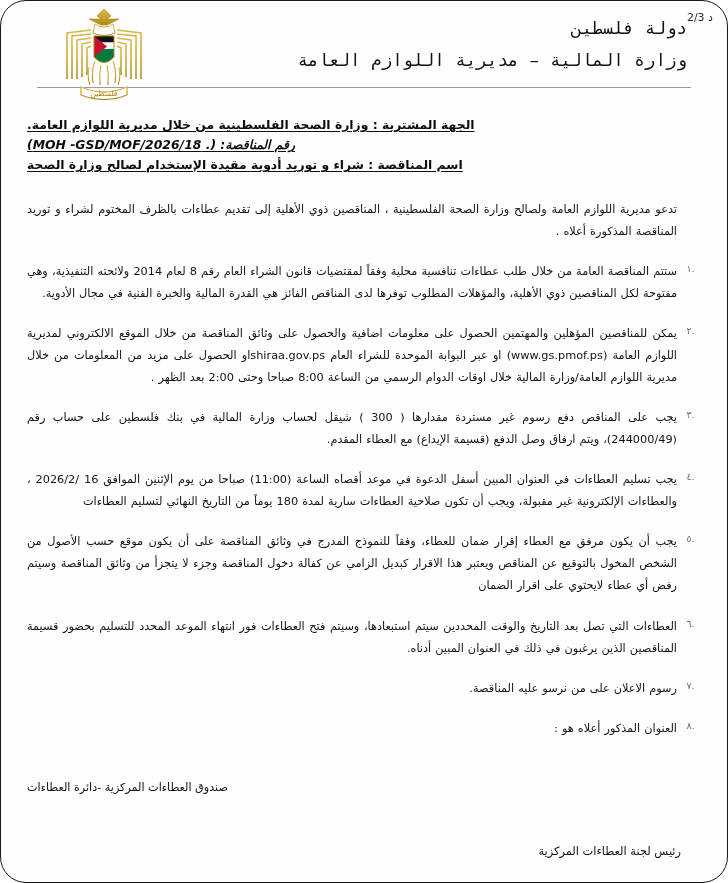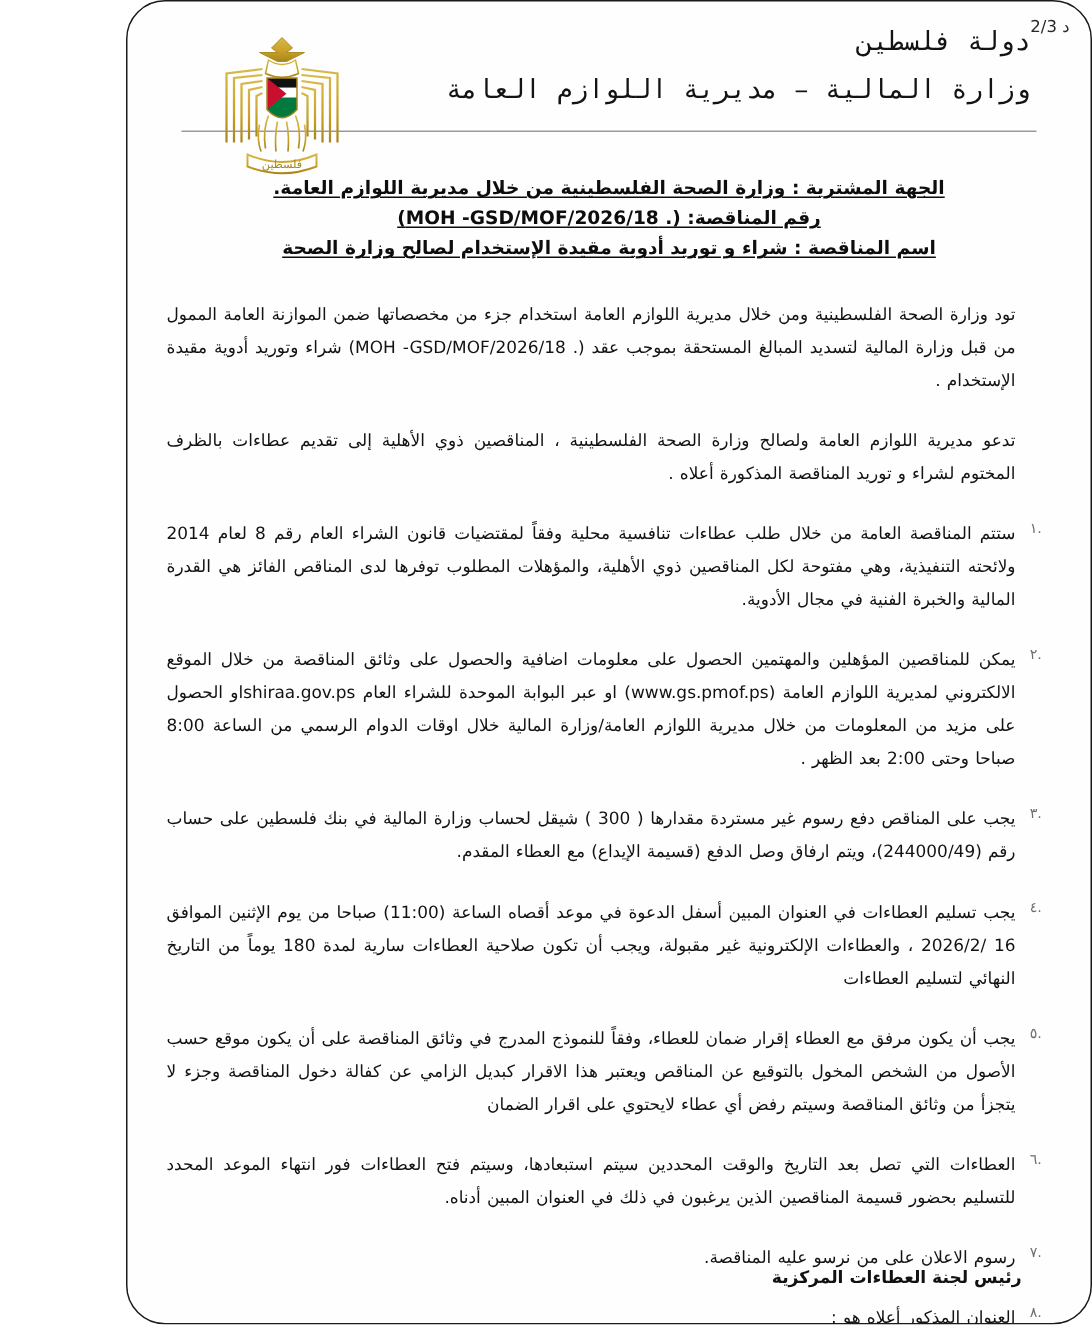--- a/index.html
+++ b/index.html
@@ -10,21 +10,21 @@
   body {
     width: 728px;
     height: 883px;
     overflow: hidden;
     font-family: "DejaVu Sans", "Liberation Sans", sans-serif;
     color: #111;
   }
 
   .page {
     position: relative;
-    width: 644px;
+    width: 728px;
     height: 883px;
     box-sizing: border-box;
     background: #fefefe;
     border: 1.5px solid #1a1a1a;
     border-radius: 26px;
     overflow: hidden;
   }
 
   
   .header {
@@ -47,21 +47,21 @@
     left: 36px;
     right: 36px;
     top: 86px;
     height: 1px;
     background: #9a9a9a;
   }
 
   .emblem {
     position: absolute;
     left: 44px;
-    top: 20px;
+    top: 4px;
     width: 118px;
     height: 102px;
   }
   .emblem svg { display: block; width: 118px; height: 102px; }
 
   .header-titles {
     position: absolute;
     right: 40px;
     top: 12px;
     text-align: right;
@@ -70,32 +70,32 @@
     font-size: 17.5px;
     color: #131313;
     line-height: 1.85;
     white-space: nowrap;
     font-family: Liberation Mono, monospace;
   }
 
   
   .title-block {
     margin: 6px 26px 0 26px;
-    text-align: center;
+    text-align: left;
   }
   .title-block .tb-line {
     font-size: 12.4px;
     font-weight: bold;
     color: #0d0d0d;
     line-height: 1.62;
     text-decoration: underline;
     text-underline-offset: 2px;
     white-space: nowrap;
   }
-  .title-block .tb-line.ltr-mix { direction: rtl; }
+  .title-block .tb-line.ltr-mix { direction: rtl; font-style: italic; }
 
   
   .body {
     margin: 14px 30px 0 26px;
   }
 
   .para {
     display: flex;
     flex-direction: row;
     align-items: flex-start;
@@ -135,21 +135,21 @@
     line-height: 2.05;
     color: #121212;
   }
 
   
   .signature {
     position: absolute;
     right: 46px;
     bottom: 24px;
     font-size: 11.4px;
-    font-weight: bold;
+    font-weight: normal;
     color: #111;
   }
 
   .spacer-sm { height: 10px; }
   .spacer-md { height: 20px; }
 </style>
 </head>
 <body>
 
 <div class="page">
@@ -222,24 +222,20 @@
   <div class="title-block">
     <div class="tb-line">الجهة المشترية : وزارة الصحة الفلسطينية  من خلال مديرية اللوازم العامة.</div>
     <div class="tb-line ltr-mix">رقم المناقصة: (. MOH -GSD/MOF/2026/18)</div>
     <div class="tb-line">اسم المناقصة : شراء و توريد أدوية مقيدة الإستخدام لصالح وزارة الصحة</div>
   </div>
 
   <div class="body">
 
     <div class="spacer-sm"></div>
 
-    <div class="para intro gap-lg">
-      <div class="marker"></div>
-      <div class="ptext">تود وزارة الصحة الفلسطينية ومن خلال مديرية اللوازم العامة استخدام جزء من مخصصاتها ضمن  الموازنة العامة الممول من قبل وزارة المالية لتسديد المبالغ المستحقة بموجب عقد (.  MOH -GSD/MOF/2026/18) شراء وتوريد أدوية مقيدة الإستخدام .</div>
-    </div>
 
     <div class="para intro gap-lg">
       <div class="marker"></div>
       <div class="ptext">تدعو مديرية اللوازم العامة ولصالح وزارة الصحة الفلسطينية ، المناقصين ذوي الأهلية إلى تقديم عطاءات بالظرف المختوم لشراء و توريد المناقصة المذكورة أعلاه .</div>
     </div>
 
     <div class="para gap-lg">
       <div class="marker">١.</div>
       <div class="ptext">ستتم المناقصة العامة من خلال طلب عطاءات تنافسية محلية وفقاً لمقتضيات قانون الشراء العام رقم 8 لعام 2014 ولائحته التنفيذية، وهي مفتوحة لكل المناقصين ذوي الأهلية، والمؤهلات المطلوب توفرها لدى المناقص الفائز هي  القدرة المالية والخبرة الفنية في مجال الأدوية.</div>
     </div>

